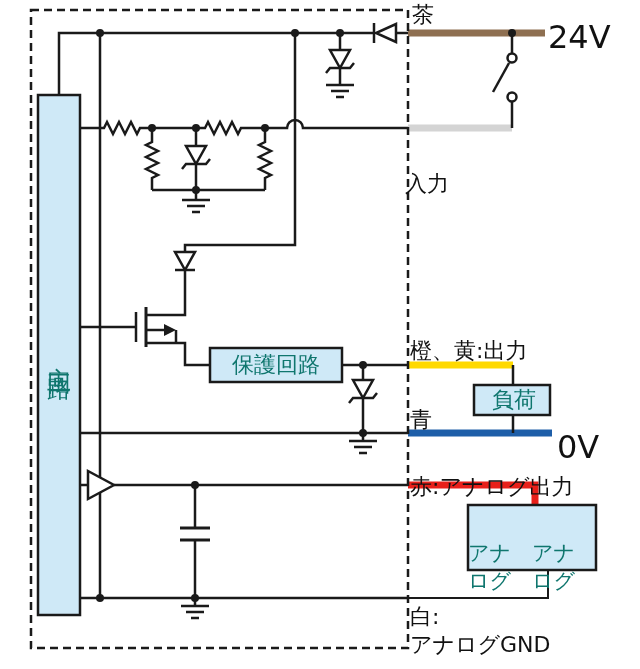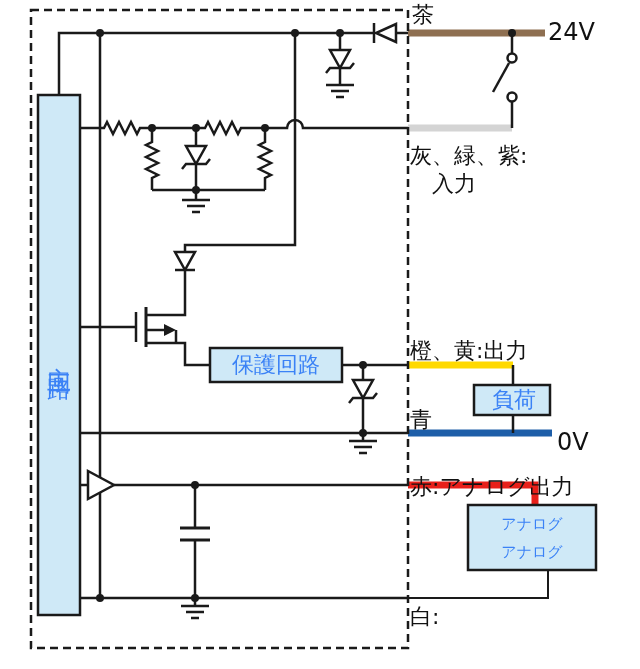--- a/index.html
+++ b/index.html
@@ -4,24 +4,24 @@
 <style>
   * { margin:0; padding:0; box-sizing:border-box; }
   html,body { background:#ffffff; }
   .stage {
     position:relative; width:640px; height:669px; background:#ffffff;
     font-family:"DejaVu Sans","Liberation Sans",sans-serif; color:#111;
     overflow:hidden;
   }
   .stage svg { position:absolute; left:0; top:0; }
   .label { position:absolute; font-size:22px; line-height:1.15; white-space:nowrap; color:#111; }
-  .label.big { font-size:24px; }
+  .label.big { font-size:32px; }
   .boxtext { position:absolute; display:flex; align-items:center; justify-content:center;
-             font-size:22px; color:#3b82f6; }
-  .boxtext.col { flex-direction:column; font-size:15px; line-height:28px; }
+             font-size:22px; color:#0f766e; }
+  .boxtext.col { flex-direction:row; font-size:21px; line-height:28px;margin-top:29px; }
   .vert { writing-mode:vertical-rl; text-orientation:upright; font-size:24px; letter-spacing:5px; }
 </style>
 </head>
 <body>
 
 <div class="stage">
 
   <svg width="640" height="669" viewBox="0 0 640 669">
 
     <g fill="none" stroke-width="7">
@@ -179,28 +179,28 @@
 
   <div class="boxtext col" style="left:468px; top:505px; width:128px; height:65px">
     <div>アナログ</div>
     <div>アナログ</div>
   </div>
 
   <div class="label" style="left:412px; top:2px">茶</div>
 
   <div class="label big" style="left:548px; top:19px">24V</div>
 
-  <div class="label" style="left:410px; top:143px">灰、緑、紫:</div>
-
-  <div class="label" style="left:432px; top:171px">入力</div>
+
+  <div class="label" style="left:405px; top:171px">入力</div>
 
   <div class="label" style="left:410px; top:338px">橙、黄:出力</div>
 
   <div class="label" style="left:410px; top:407px">青</div>
 
   <div class="label big" style="left:557px; top:429px">0V</div>
 
   <div class="label" style="left:410px; top:474px">赤:アナログ出力</div>
 
   <div class="label" style="left:410px; top:604px">白:</div>
 
+  <div class="label" style="left:410px; top:632px">アナログGND</div>
 
 </div>
 
 </body></html>

